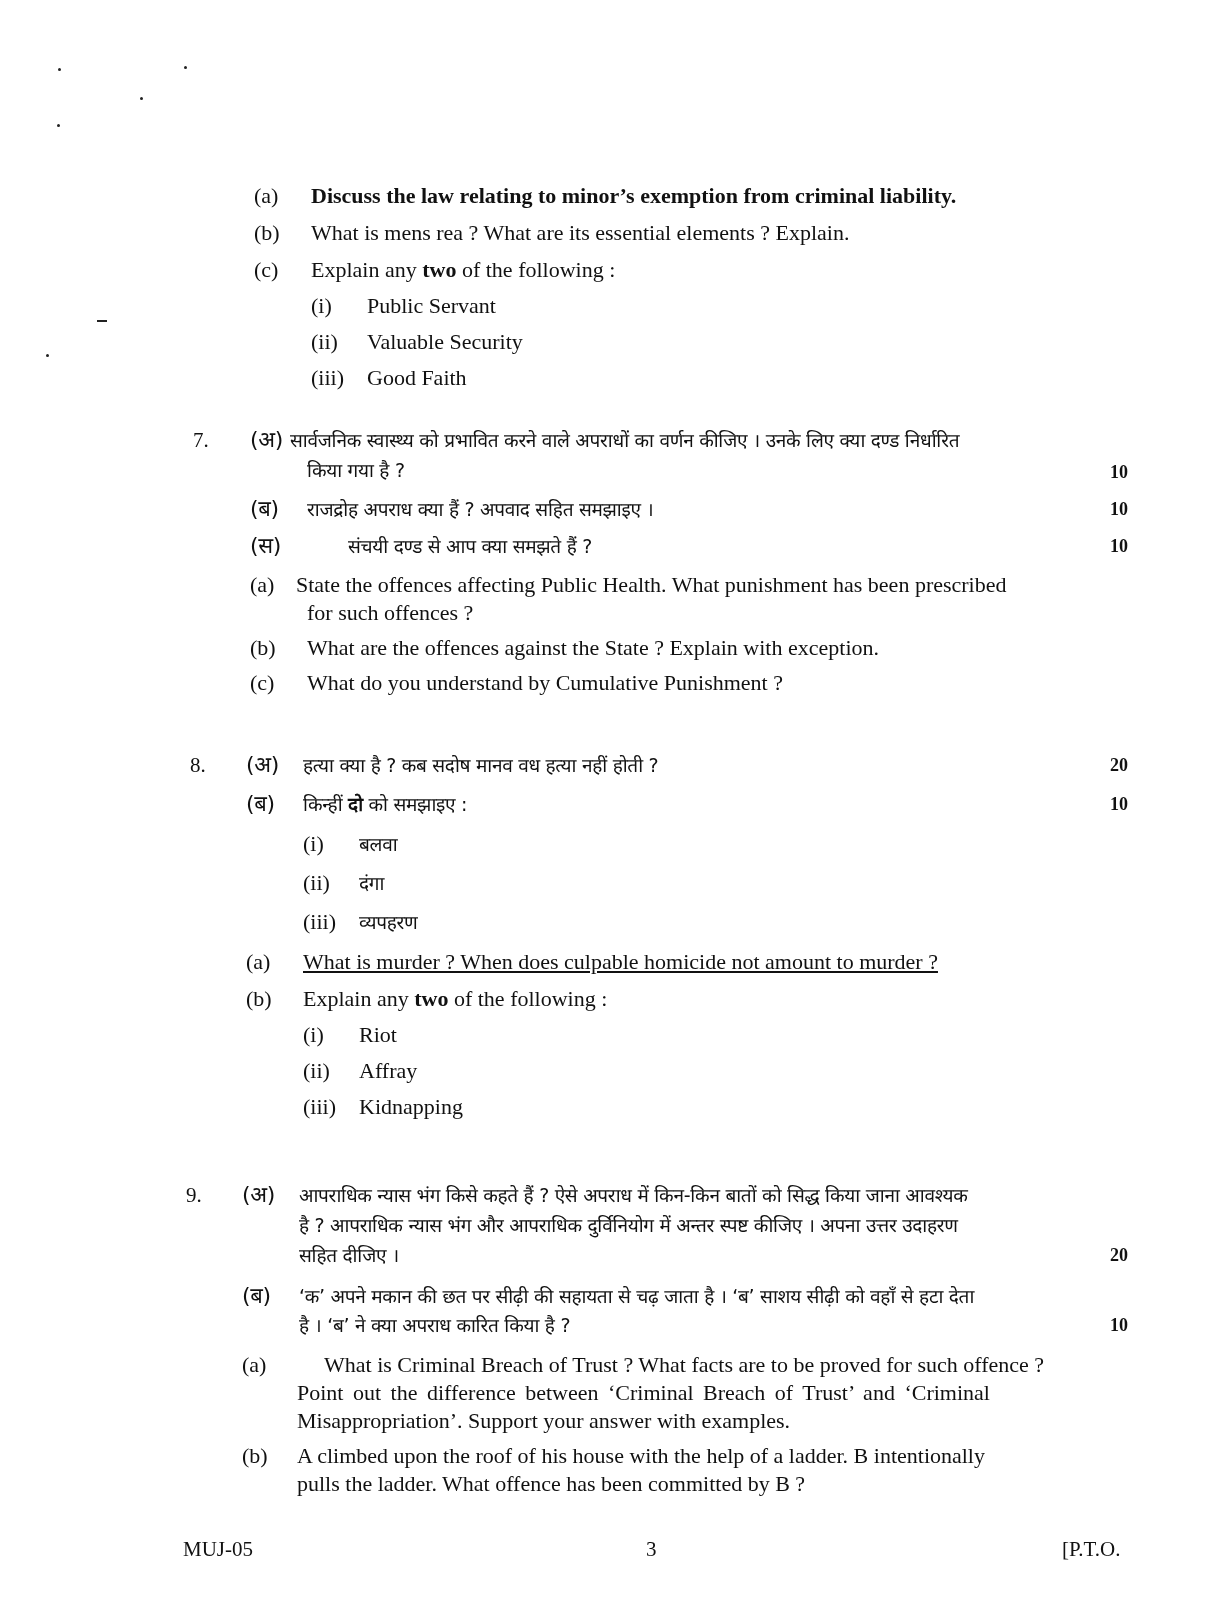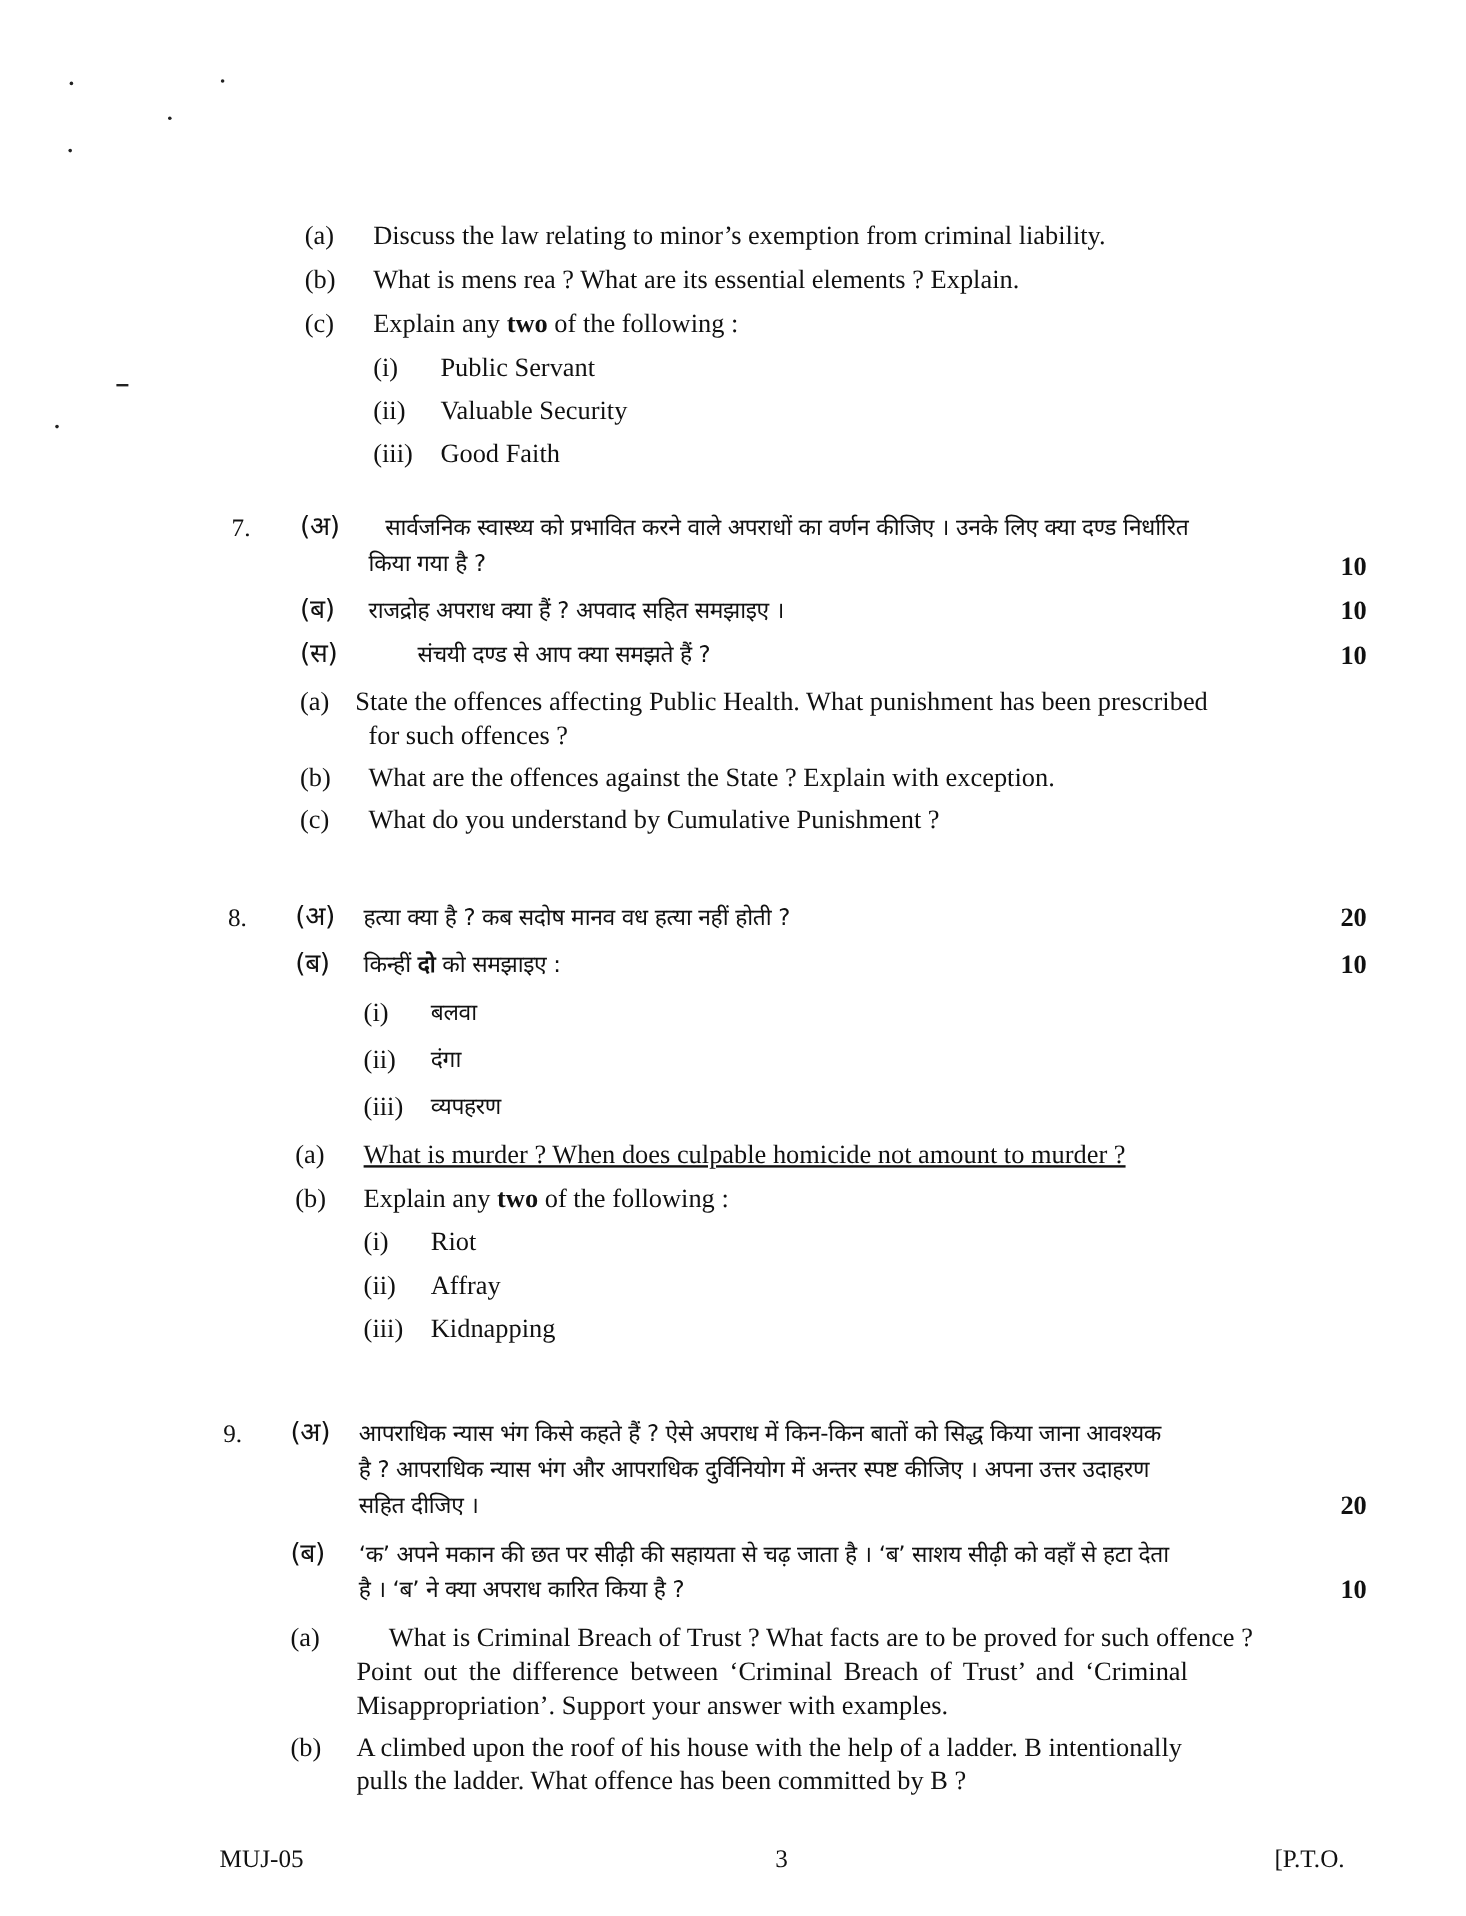--- a/index.html
+++ b/index.html
@@ -1,59 +1,59 @@
 <!DOCTYPE html>
 <html><head>
 <meta charset="utf-8">
 <style>
   html, body { margin:0; padding:0; background:#fff; }
   body { width:1222px; height:1597px; position:relative; overflow:hidden;
          font-family:"Liberation Serif", "DejaVu Serif", serif; color:#111; }
   .abs { position:absolute; }
   .line { position:absolute; font-size:22px; line-height:28px; white-space:nowrap; }
   .hi { font-family:"DejaVu Sans", sans-serif; font-size:19px; letter-spacing:-0.3px; }
-  .marks { position:absolute; right:83px; font-weight:bold; font-size:22px; line-height:28px; }
+  .marks { position:absolute; right:94px; font-weight:bold; font-size:18px; line-height:28px; }
   .num { position:absolute; font-size:21px; line-height:28px; }
   .lab { position:absolute; font-size:22px; line-height:28px; }
   .dot { position:absolute; width:3px; height:3px; background:#222; border-radius:50%; }
   .footer { position:absolute; top:1537px; font-weight:normal; font-size:21px; }
   b { font-weight:bold; }
 </style>
 </head>
 <body>
 
 <div class="dot" style="left:58px;top:68px;"></div>
 <div class="dot" style="left:184px;top:66px;"></div>
 <div class="dot" style="left:140px;top:97px;"></div>
 <div class="dot" style="left:57px;top:124px;"></div>
 <div class="dot" style="left:46px;top:354px;"></div>
 <div class="abs" style="left:97px;top:320px;width:10px;height:2px;background:#222;"></div>
 
 <div>
   <span class="lab" style="left:254px;top:182px;">(a)</span>
-  <span class="line" style="left:311px;top:182px;">Discuss the law relating to minor’s exemption from criminal liability.</span>
+  <span class="line" style="left:311px;top:182px;font-weight:bold;">Discuss the law relating to minor’s exemption from criminal liability.</span>
 
   <span class="lab" style="left:254px;top:219px;">(b)</span>
   <span class="line" style="left:311px;top:219px;">What is mens rea ? What are its essential elements ? Explain.</span>
 
   <span class="lab" style="left:254px;top:256px;">(c)</span>
   <span class="line" style="left:311px;top:256px;"><span>Explain any </span><b>two</b><span> of the following :</span></span>
 
   <span class="lab" style="left:311px;top:292px;">(i)</span>
   <span class="line" style="left:367px;top:292px;">Public Servant</span>
   <span class="lab" style="left:311px;top:328px;">(ii)</span>
   <span class="line" style="left:367px;top:328px;">Valuable Security</span>
   <span class="lab" style="left:311px;top:364px;">(iii)</span>
   <span class="line" style="left:367px;top:364px;">Good Faith</span>
 </div>
 
 <div>
   <span class="num" style="left:193px;top:426px;">7.</span>
   <span class="lab hi" style="left:250px;top:426px;">(अ)</span>
-  <span class="line hi" style="left:321px;top:426px;">सार्वजनिक स्वास्थ्य को प्रभावित करने वाले अपराधों का वर्णन कीजिए । उनके लिए क्या दण्ड निर्धारित</span>
+  <span class="line hi" style="left:290px;top:426px;">सार्वजनिक स्वास्थ्य को प्रभावित करने वाले अपराधों का वर्णन कीजिए । उनके लिए क्या दण्ड निर्धारित</span>
   <span class="line hi" style="left:307px;top:456px;">किया गया है ?</span>
   <span class="marks" style="top:458px;">10</span>
 
   <span class="lab hi" style="left:250px;top:495px;">(ब)</span>
   <span class="line hi" style="left:307px;top:495px;">राजद्रोह अपराध क्या हैं ? अपवाद सहित समझाइए ।</span>
   <span class="marks" style="top:495px;">10</span>
 
   <span class="lab hi" style="left:250px;top:532px;">(स)</span>
   <span class="line hi" style="left:319px;top:532px;margin-left:29px;">संचयी दण्ड से आप क्या समझते हैं ?</span>
   <span class="marks" style="top:532px;">10</span>

